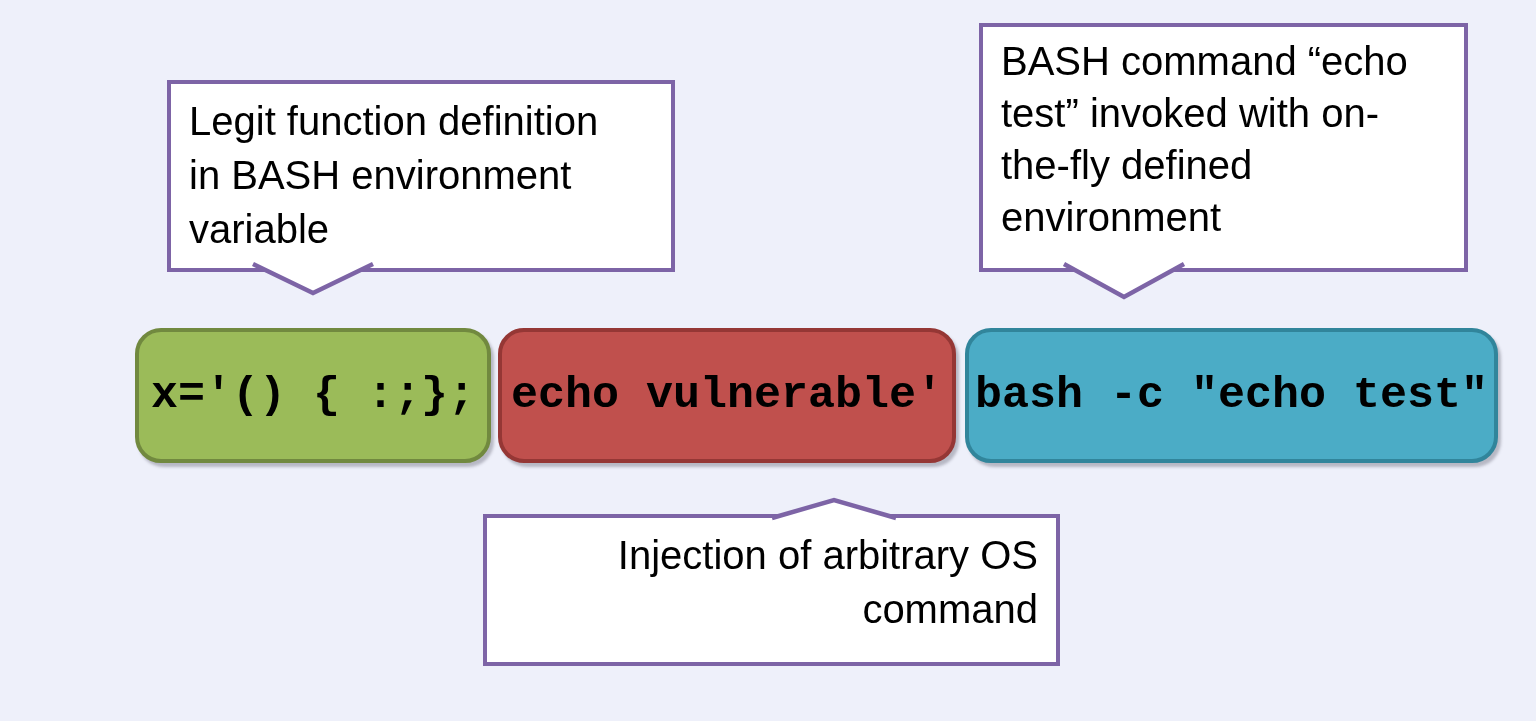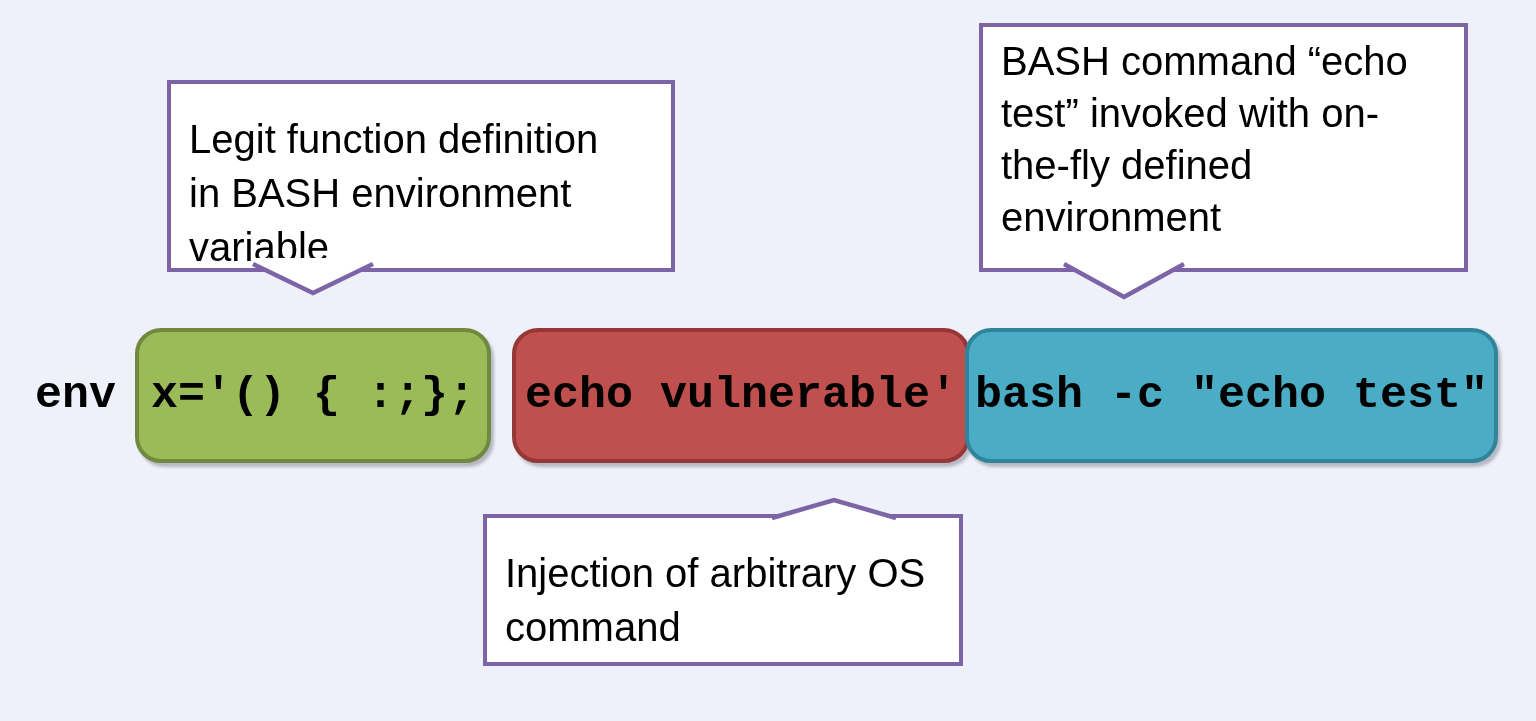--- a/index.html
+++ b/index.html
@@ -29,26 +29,26 @@
   .callout {
     position: absolute;
     background: var(--callout-fill);
     border: 4px solid var(--callout-border);
   }
   .callout-text {
     color: var(--text);
     font-size: 40px;
     line-height: 54px;
     white-space: pre-line;
-    padding: 28px 18px;
+    padding: 10px 18px;
   }
   .callout.c2 .callout-text { line-height: 52px; padding-top: 8px; }
   .c1 { left: 167px; top: 80px;  width: 508px; height: 192px; }
   .c2 { left: 979px; top: 23px;  width: 489px; height: 249px; }
-  .c3 { left: 483px; top: 514px; width: 480px; height: 152px; }
+  .c3 { left: 483px; top: 514px; width: 577px; height: 152px; text-align: right; }
 
   .ptr { position: absolute; display: block; }
   .ptr path.pfill { fill: var(--callout-fill); stroke: none; }
   .ptr path.pedge { fill: none; stroke: var(--callout-border); stroke-width: 4.5; }
   .c1 .ptr { left: 80px;  top: calc(100% - 10px); }
   .c2 .ptr { left: 79px;  top: calc(100% - 10px); }
   .c3 .ptr { left: 283px; top: -26px; }
 
   
   .cmd-prefix {
@@ -66,21 +66,21 @@
     border: 4px solid;
     display: flex; align-items: center; justify-content: center;
     box-shadow: 3px 4px 3px rgba(100,100,115,0.40);
   }
   .cmd-box span {
     font-family: "Liberation Mono", "DejaVu Sans Mono", monospace;
     font-weight: bold; font-size: 45px; color: var(--text);
     white-space: pre;
   }
   .cmd-box.green { left: 135px; width: 356px; background: var(--green-fill); border-color: var(--green-border); }
-  .cmd-box.red   { left: 498px; width: 458px; background: var(--red-fill);   border-color: var(--red-border); margin-left: 14px; }
+  .cmd-box.red   { left: 498px; width: 458px; background: var(--red-fill);   border-color: var(--red-border); }
   .cmd-box.teal  { left: 965px; width: 533px; background: var(--teal-fill);  border-color: var(--teal-border); }
 </style>
 </head>
 <body>
 
 <div class="canvas">
 
   <div class="callout c1">
     <div class="callout-text">Legit function definition
 in BASH environment
@@ -104,21 +104,20 @@
 
   <div class="callout c3">
     <div class="callout-text">Injection of arbitrary OS
 command</div>
     <svg class="ptr" width="130" height="44" viewBox="0 0 130 44">
       <path class="pfill" d="M2,26 L64,8 L126,26 L126,40 L2,40 Z"></path>
       <path class="pedge" d="M2,26 L64,8 L126,26"></path>
     </svg>
   </div>
 
-  <div class="cmd-prefix">env</div>
 
   <div class="cmd-box green">
     <span>x='() { :;};</span>
   </div>
 
   <div class="cmd-box red">
     <span>echo vulnerable'</span>
   </div>
 
   <div class="cmd-box teal">

